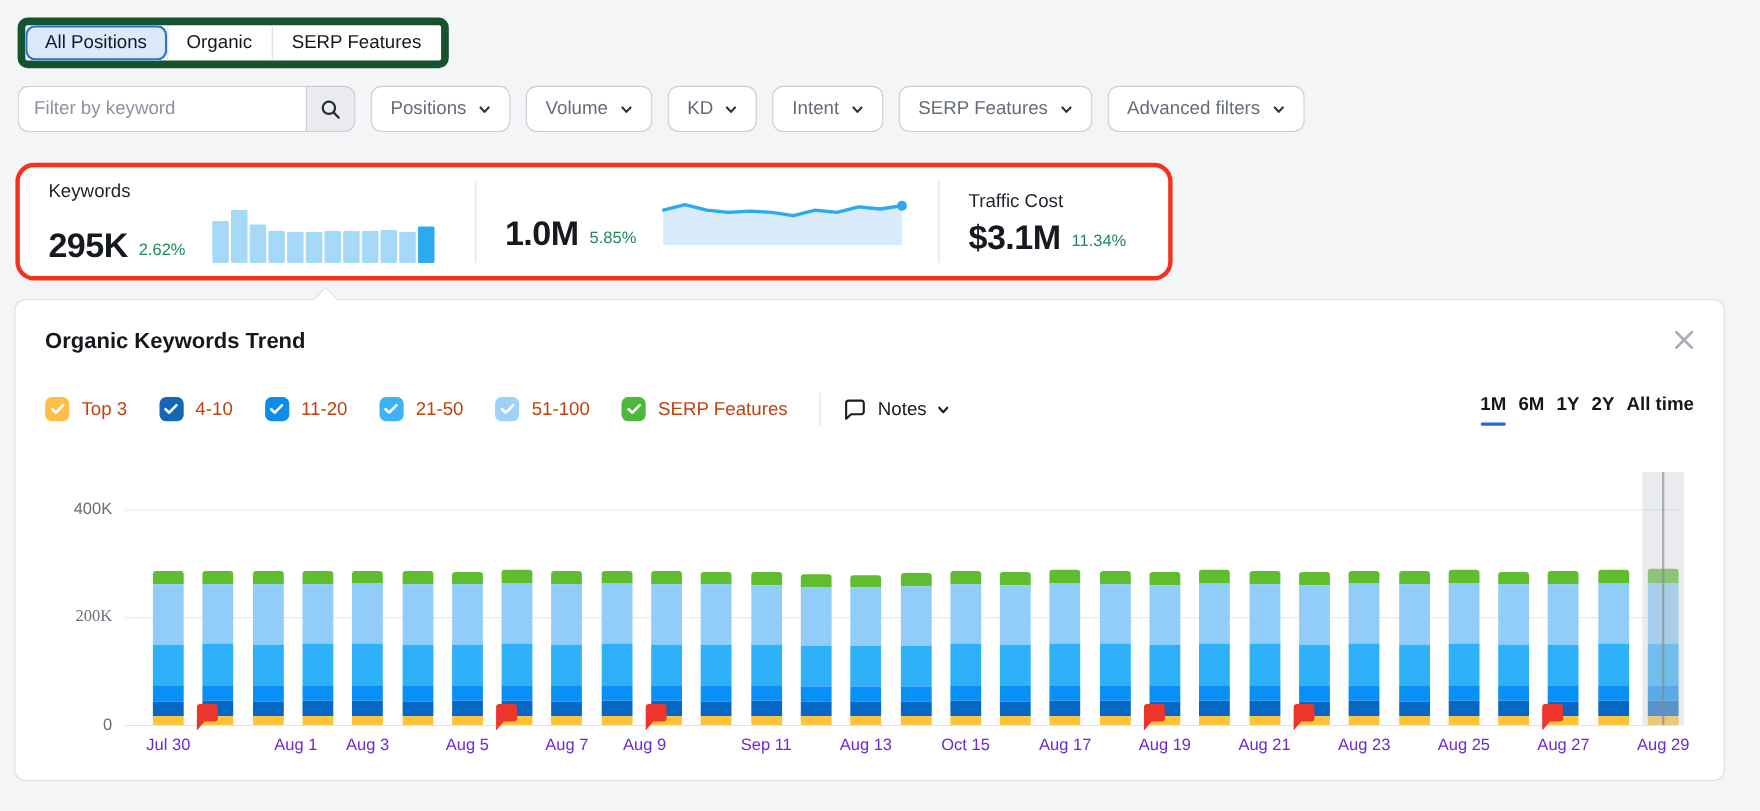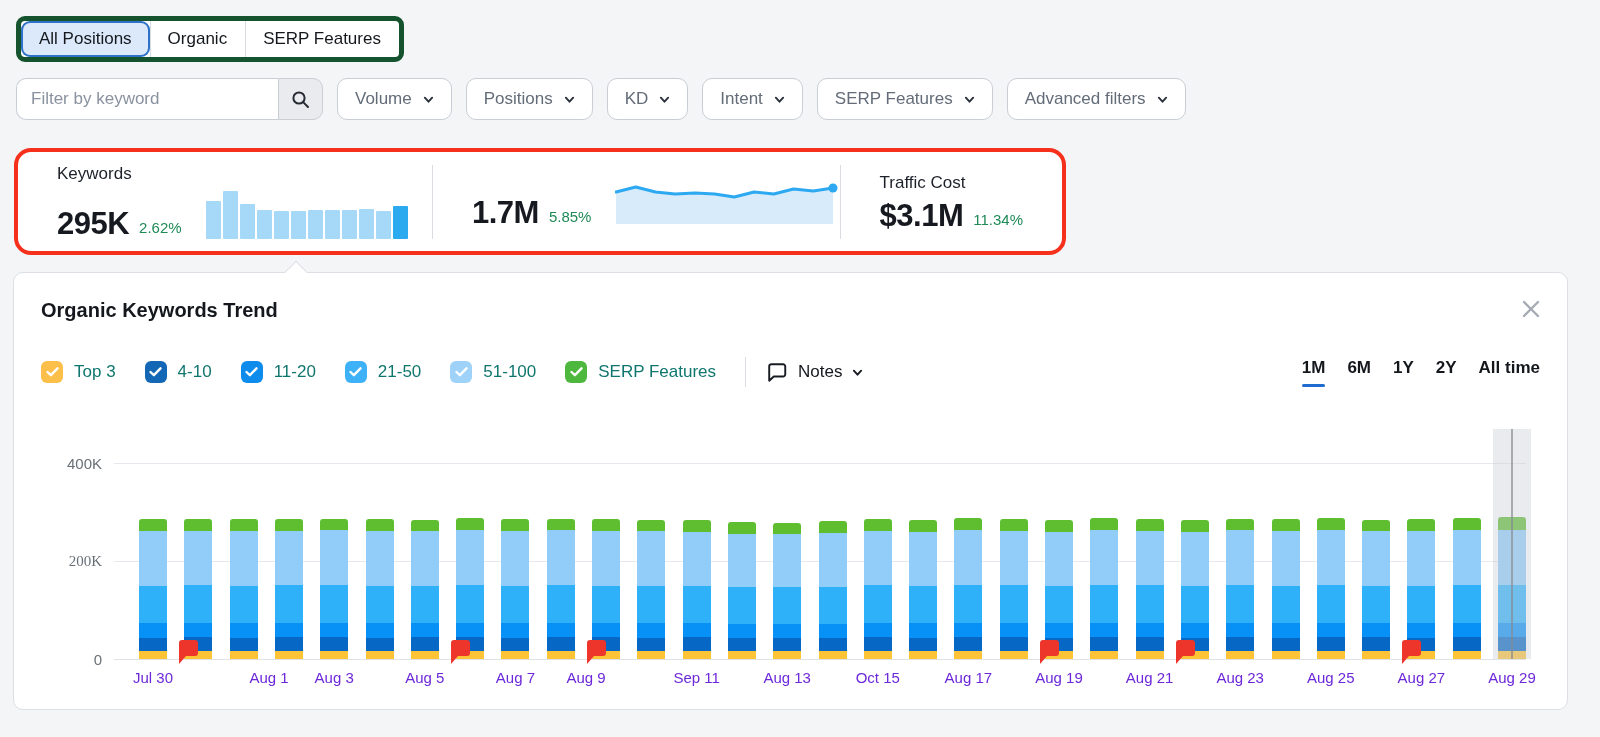--- a/index.html
+++ b/index.html
@@ -7,21 +7,21 @@
   body {
     font-family: "Liberation Sans", sans-serif;
     background:#f4f5f7;
     color:#181c22;
     overflow:hidden;
   }
   .app { position:relative; width:1600px; height:737px; }
 
   
   .tabs { position:absolute; left:16px; top:16px; display:inline-flex; background:#fff;
-          border:5px solid #14532d; border-radius:9px; height:46px; align-items:stretch; }
+          border:7px solid #14532d; border-radius:9px; height:46px; align-items:stretch; }
   .tab { display:flex; align-items:center; padding:0 18px; font-size:17px; color:#14171c;
          cursor:pointer; position:relative; border-radius:9px; }
   .tab.selected { background:#dbe9fa; box-shadow:0 0 0 2px #2e72c8 inset; }
   .tab.divider-left::before { content:""; position:absolute; left:0; top:0; bottom:0; width:1px; background:#d8dce1; }
 
   
   .filter-row { position:absolute; left:16px; top:78px; display:flex; gap:14px; height:42px; }
   .search-group { display:flex; height:42px; }
   .search-group input { width:262px; height:42px; border:1px solid #c9cdd4; border-right:none;
         border-radius:10px 0 0 10px; padding:0 14px; font-size:17px; color:#181c22; outline:none;
@@ -29,21 +29,21 @@
   .search-group input::placeholder { color:#8a92a0; }
   .search-btn { width:45px; height:42px; background:#e9ebef; border:1px solid #c9cdd4;
         border-radius:0 10px 10px 0; display:flex; align-items:center; justify-content:center; cursor:pointer; }
   .dd-btn { height:42px; background:#fff; border:1px solid #c9cdd4; border-radius:10px;
         display:flex; align-items:center; gap:11px; padding:0 17px; font-size:17px; color:#636c78; cursor:pointer; }
   .chev { width:11px; height:11px; flex:none; }
 
   
   .metrics-card { position:absolute; left:14px; top:148px; width:1052px; height:107px;
         background:#fff; border:4px solid #f5301d; border-radius:17px; display:flex; align-items:center; }
-  .metric { display:flex; flex-direction:column; gap:7px; padding:0 39px; }
+  .metric { display:flex; flex-direction:column; gap:7px; padding:0 26px; }
   .metric-label { font-size:17px; color:#1d2129; }
   .metric-valrow { display:flex; align-items:flex-end; gap:10px; }
   .metric-value { font-size:31px; font-weight:700; color:#16191f; letter-spacing:-0.5px; line-height:1; }
   .metric-change { font-size:15px; color:#1f8a56; padding-bottom:3px; }
   .metric-sep { width:1px; height:74px; background:#d9dde2; flex:none; }
   .minibar { display:flex; align-items:flex-end; gap:2px; height:48px; margin-left:14px; }
   .minibar .mb { width:15px; background:#a6d9f8; border-radius:1px; }
   .minibar .mb.last { background:#2baaf0; }
   .spark { margin-left:14px; }
 
@@ -52,24 +52,24 @@
         border:1px solid #dcdfe4; border-radius:10px; }
   .panel-caret { position:absolute; left:274px; top:-9px; width:16px; height:16px; background:#fff;
         border-left:1px solid #dcdfe4; border-top:1px solid #dcdfe4; transform:rotate(45deg); }
   .panel-title { position:absolute; left:27px; top:26px; font-size:20px; font-weight:700; color:#14171c; }
   .close-btn { position:absolute; right:24px; top:24px; width:24px; height:24px; cursor:pointer;
         display:flex; align-items:center; justify-content:center; }
 
   .legend-row { position:absolute; left:27px; right:27px; top:84px; display:flex; align-items:center; }
   .legend-item { display:flex; align-items:center; gap:11px; margin-right:29px; cursor:pointer; }
   .cbx { width:22px; height:22px; border-radius:6px; display:flex; align-items:center; justify-content:center; }
-  .legend-label { font-size:17px; color:#0f766e; }
+  .legend-label { font-size:17px; color:#c2410c; }
   .legend-sep { width:1px; height:30px; background:#d9dde2; margin:0 20px 0 0; }
   .notes-group { display:flex; align-items:center; gap:10px; cursor:pointer; color:#14171c; font-size:17px; }
-  .ranges { margin-left:auto; display:flex; gap:22px; }
+  .ranges { margin-left:auto; display:flex; gap:11px; }
   .range { font-size:17px; font-weight:700; color:#14171c; cursor:pointer; position:relative; padding-bottom:9px; }
   .range.active::after { content:""; position:absolute; left:0; right:0; bottom:0; height:3px;
         background:#1f6bd0; border-radius:2px; }
 
   
   .chart { position:absolute; left:0; top:0; width:100%; height:100%; }
   .gridline { position:absolute; left:100px; width:1412px; height:1px; background:#e5e8ec; }
   .gridline.zero { background:#dfe2e7; }
   .ytick { position:absolute; left:28px; width:60px; text-align:right; font-size:15px; color:#697077; transform:translateY(-50%); }
   .bar { position:absolute; width:28px; display:flex; flex-direction:column-reverse; z-index:1; }
@@ -96,27 +96,27 @@
       <input type="text" placeholder="Filter by keyword" style="">
       <div class="search-btn">
         <svg width="19" height="19" viewBox="0 0 19 19">
           <circle cx="8" cy="8" r="5.6" fill="none" stroke="#262b33" stroke-width="2"></circle>
           <line x1="12.4" y1="12.4" x2="17" y2="17" stroke="#262b33" stroke-width="2" stroke-linecap="round"></line>
         </svg>
       </div>
     </div>
     <div id="dropdowns" style="display:flex;gap:14px;">
         <div class="dd-btn">
-          <span>Volume</span>
+          <span>Positions</span>
           <svg class="chev" viewBox="0 0 12 12">
             <polyline points="2,4 6,8.4 10,4" fill="none" stroke="#2c323c" stroke-width="2.1" stroke-linecap="round" stroke-linejoin="round"></polyline>
           </svg>
         </div>
         <div class="dd-btn">
-          <span>Positions</span>
+          <span>Volume</span>
           <svg class="chev" viewBox="0 0 12 12">
             <polyline points="2,4 6,8.4 10,4" fill="none" stroke="#2c323c" stroke-width="2.1" stroke-linecap="round" stroke-linejoin="round"></polyline>
           </svg>
         </div>
         <div class="dd-btn">
           <span>KD</span>
           <svg class="chev" viewBox="0 0 12 12">
             <polyline points="2,4 6,8.4 10,4" fill="none" stroke="#2c323c" stroke-width="2.1" stroke-linecap="round" stroke-linejoin="round"></polyline>
           </svg>
         </div>
@@ -159,21 +159,21 @@
             <span class="mb" style="height: 29px; background: rgb(166, 217, 248);"></span>
             <span class="mb" style="height: 30px; background: rgb(166, 217, 248);"></span>
             <span class="mb" style="height: 28px; background: rgb(166, 217, 248);"></span>
             <span class="mb last" style="height: 33px; background: rgb(43, 170, 240);"></span>
           </span>
       </div>
     </div>
     <div class="metric-sep"></div>
     <div class="metric" style="min-width:400px;">
       <div class="metric-valrow">
-        <span class="metric-value">1.7M</span>
+        <span class="metric-value">1.0M</span>
         <span class="metric-change">5.85%</span>
         <span class="spark" id="spark"><svg width="225" height="48" viewBox="0 0 225 48">
               <polygon points="1,16 20.727272727272727,11 40.45454545454545,16 60.18181818181818,18 79.9090909090909,17 99.63636363636364,18 119.36363636363636,21 139.0909090909091,16 158.8181818181818,18 178.54545454545453,13 198.27272727272728,15 218,12 218,48 1,48" fill="#d8ebfa"></polygon>
               <polyline points="1,16 20.727272727272727,11 40.45454545454545,16 60.18181818181818,18 79.9090909090909,17 99.63636363636364,18 119.36363636363636,21 139.0909090909091,16 158.8181818181818,18 178.54545454545453,13 198.27272727272728,15 218,12" fill="none" stroke="#2ca9f1" stroke-width="3" stroke-linejoin="round" stroke-linecap="round"></polyline>
               <circle cx="218" cy="12" r="4.5" fill="#2ca9f1"></circle>
             </svg></span>
       </div>
     </div>
     <div class="metric-sep"></div>
     <div class="metric">

